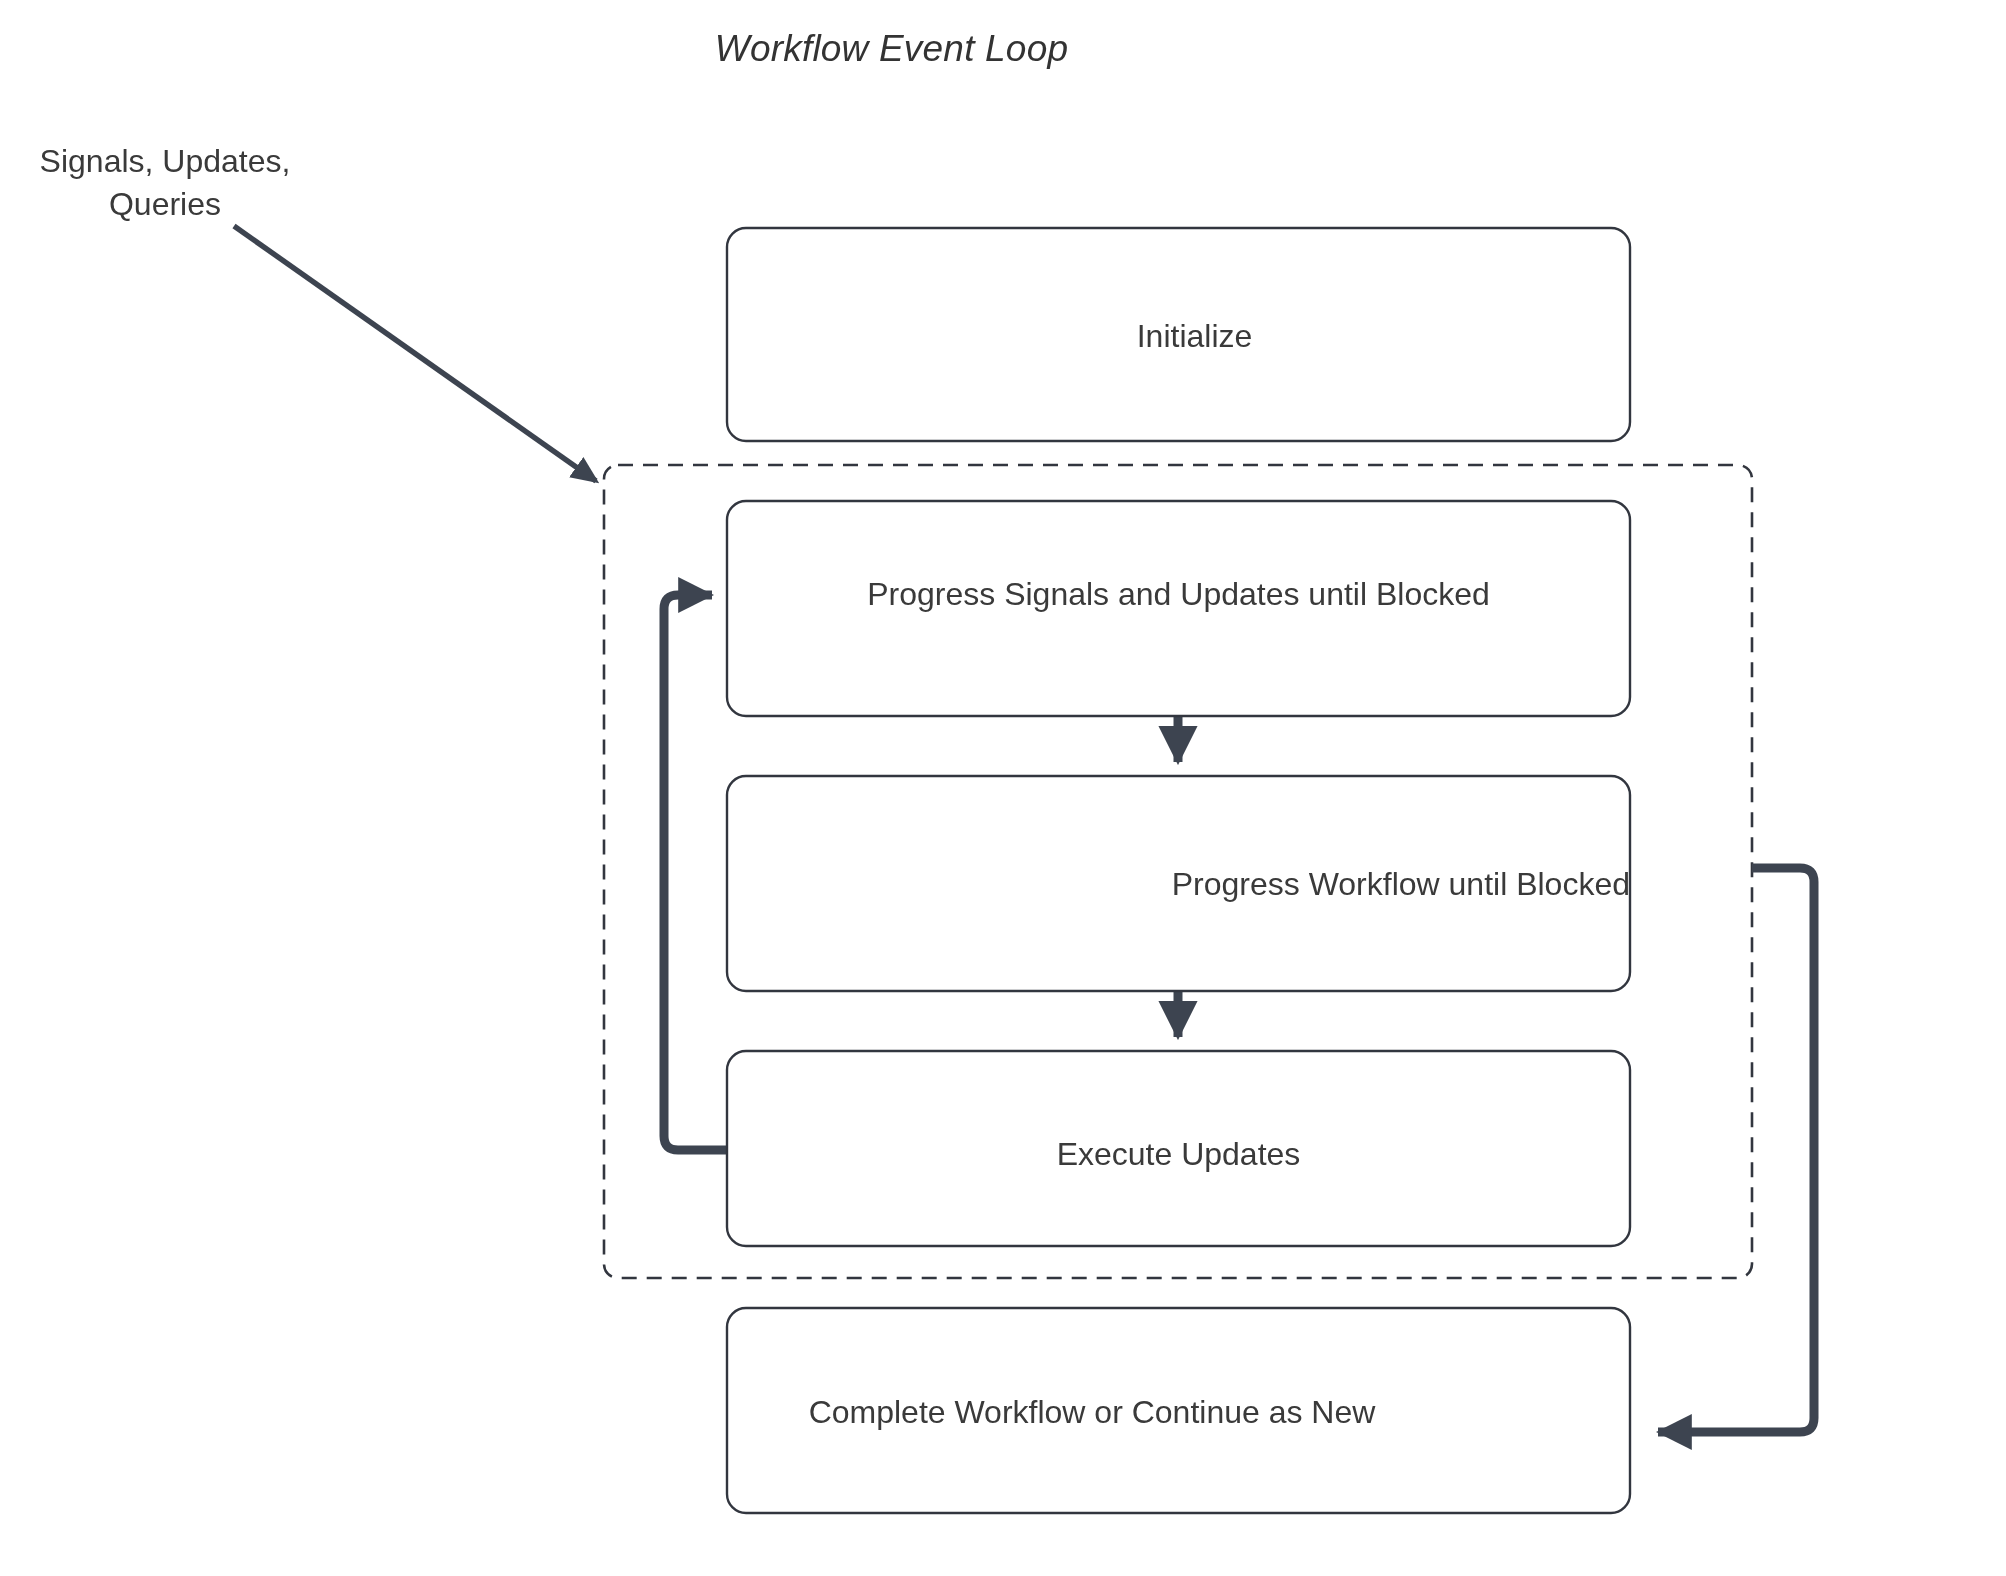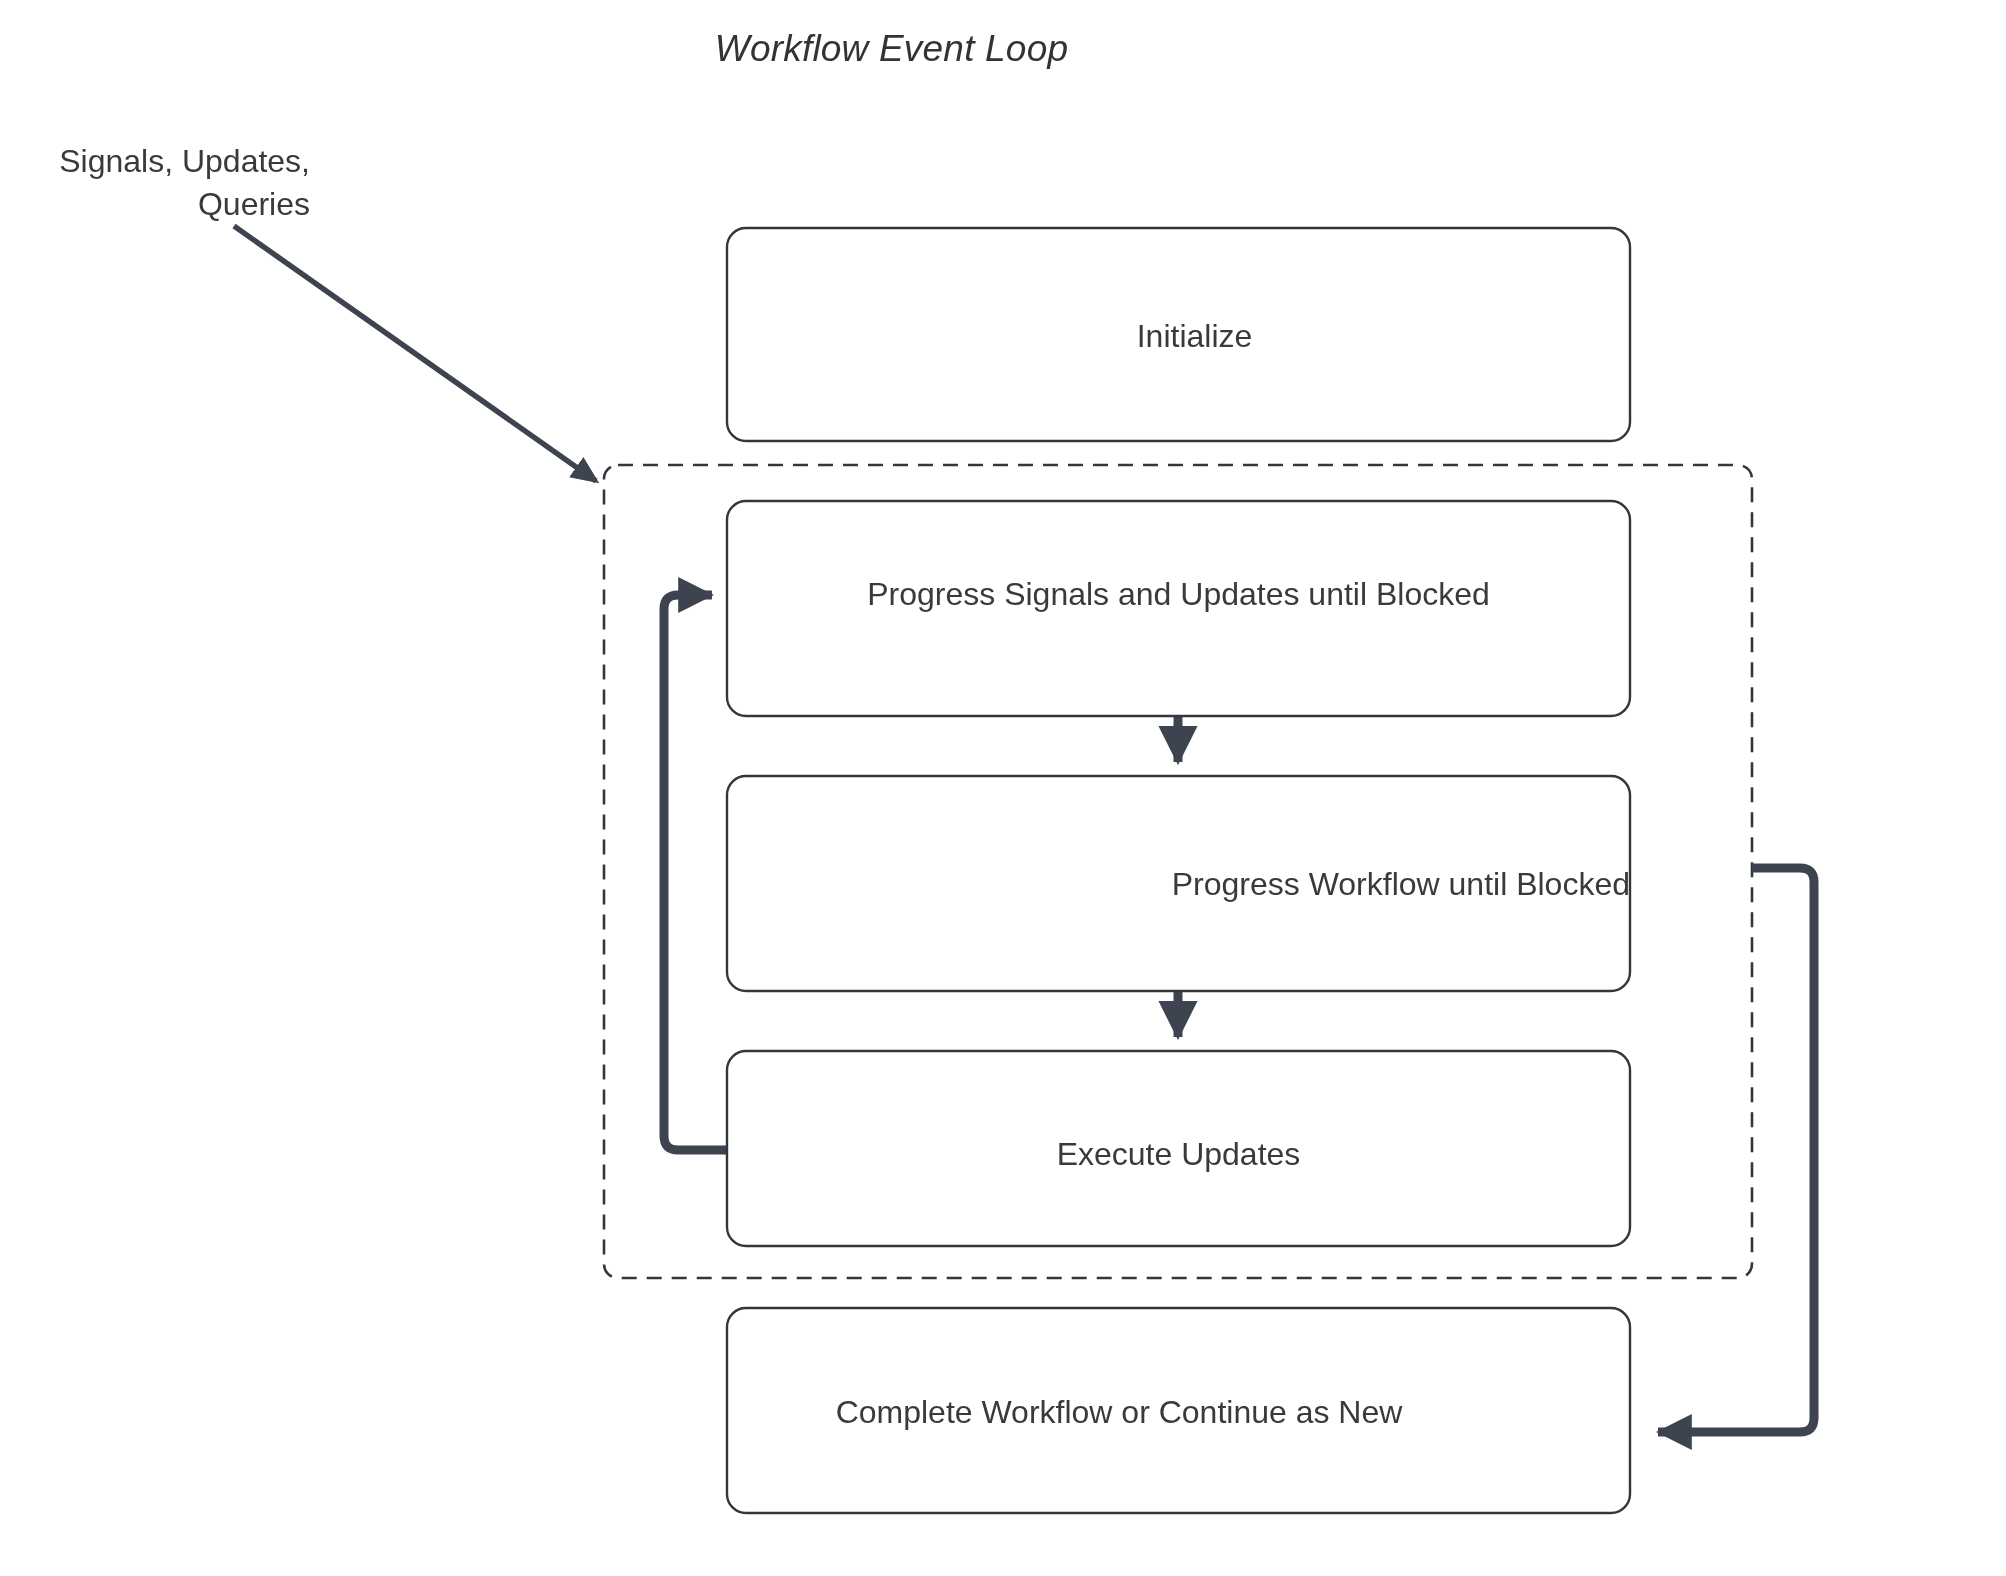--- a/index.html
+++ b/index.html
@@ -89,26 +89,26 @@
 
     <rect x="727" y="776" width="903" height="215" rx="19" ry="19" fill="#ffffff" stroke="#32363f" stroke-width="2.4"></rect>
 
     <rect x="727" y="1051" width="903" height="195" rx="19" ry="19" fill="#ffffff" stroke="#32363f" stroke-width="2.4"></rect>
 
     <rect x="727" y="1308" width="903" height="205" rx="19" ry="19" fill="#ffffff" stroke="#32363f" stroke-width="2.4"></rect>
   </svg>
 
   <div class="diagram-title">Workflow Event Loop</div>
 
-  <div class="ext-label" style="left: 20px; top: 140px; width: 290px; text-align: right;">Signals, Updates,
+  <div class="ext-label" style="left: 20px; top: 140px; width: 290px;">Signals, Updates,
 Queries</div>
 
   <div class="node-label" style="left: 727px; top: 318px; width: 903px; margin-left: 16px;">Initialize</div>
 
   <div class="node-label" style="left: 727px; top: 576px; width: 903px;">Progress Signals and Updates until Blocked</div>
 
   <div class="node-label" style="left: 727px; top: 866px; width: 903px; text-align: right;">Progress Workflow until Blocked</div>
 
   <div class="node-label" style="left: 727px; top: 1136px; width: 903px;">Execute Updates</div>
 
-  <div class="node-label" style="left: 727px; top: 1394px; width: 730px; padding-left: 27px;">Complete Workflow or Continue as New</div>
+  <div class="node-label" style="left: 727px; top: 1394px; width: 730px;">Complete Workflow or Continue as New</div>
 
 </div>
 
 </body></html>

